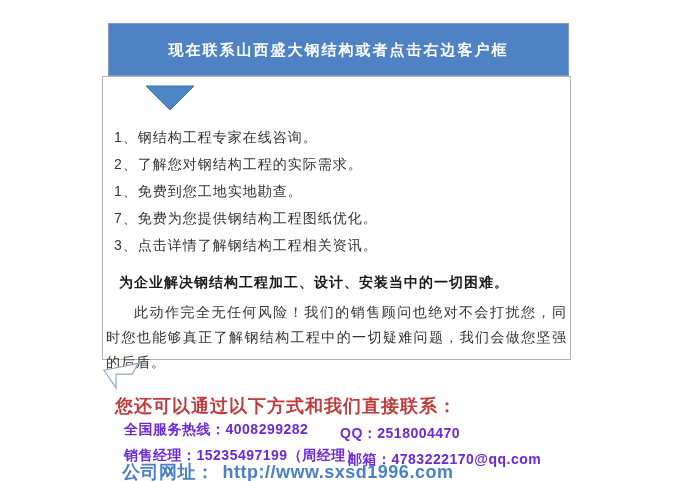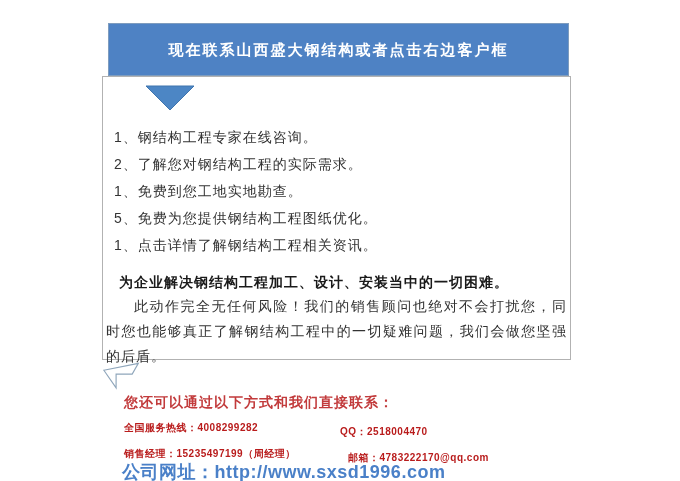--- a/index.html
+++ b/index.html
@@ -21,66 +21,66 @@
     position: absolute; left: 102px; top: 76px; width: 469px; height: 284px;
     border: 1px solid #b2b2b2; background: #ffffff;
   }
   .triangle-wrap { margin: 8px 0 0 42px; width: 50px; height: 26px; }
   .steps { list-style: none; margin: 13px 0 11px 0; padding: 0 6px 0 11px; }
   .steps li {
     font-size: 14px; line-height: 27px; color: #333333; letter-spacing: 1px;
     white-space: nowrap;
   }
   .highlight {
-    margin: 2px 0 0 16px; font-size: 14px; font-weight: bold; color: #1a1a1a;
+    margin: 2px 0 6px 16px; font-size: 14px; font-weight: bold; color: #1a1a1a;
     line-height: 24px; letter-spacing: 1px;
   }
   .para {
     margin: 0; padding: 0 3px; font-size: 14px; color: #333333;
     line-height: 25px; text-indent: 2em; letter-spacing: 1px; text-align: justify;
   }
 
   
   .flag-wrap { position: absolute; left: 100px; top: 360px; width: 46px; height: 35px; }
   .contact-heading {
-    position: absolute; left: 124px; top: 394px;
-    color: #c23b3c; font-size: 14px; font-weight: bold; letter-spacing: 1px; font-family: Liberation Serif, serif;
+    position: absolute; left: 115px; top: 394px;
+    color: #c23b3c; font-size: 18px; font-weight: bold; letter-spacing: 1px; font-family: Liberation Serif, serif;
   }
   .contact-row { position: absolute; left: 124px; width: 450px; height: 18px;
-    color: #b91c1c; font-size: 10px; font-weight: bold; letter-spacing: 0.5px; }
+    color: #6d28d9; font-size: 14px; font-weight: bold; letter-spacing: 0.5px; }
   .row-hotline { top: 421px; }
   .row-manager { top: 447px; }
   .contact-row .col2 { position: absolute; left: 216px; top: 4px; }
   .row-manager .col2 { left: 224px; }
   .website-line {
     position: absolute; left: 122px; top: 460px;
     color: #4a80c8; font-size: 18px; font-weight: bold; letter-spacing: 0.5px;
   }
-  .website-line a { color: #4a80c8; text-decoration: none; }
+  .website-line a { color: #4a80c8; text-decoration: none; margin-left: 8px; }
 </style>
 </head>
 <body>
 
 <div class="stage">
 
   <div class="banner">现在联系山西盛大钢结构或者点击右边客户框</div>
 
   <div class="content-box">
     <div class="triangle-wrap">
       <svg width="50" height="26" viewBox="0 0 50 26">
         <polygon points="1,1 49,1 25,25" fill="#4c86c5" stroke="#3f74ae" stroke-width="1"></polygon>
       </svg>
     </div>
 
     <ul class="steps">
       <li>1、钢结构工程专家在线咨询。</li>
       <li>2、了解您对钢结构工程的实际需求。</li>
       <li>1、免费到您工地实地勘查。</li>
-      <li>5、免费为您提供钢结构工程图纸优化。</li>
-      <li>1、点击详情了解钢结构工程相关资讯。</li>
+      <li>7、免费为您提供钢结构工程图纸优化。</li>
+      <li>3、点击详情了解钢结构工程相关资讯。</li>
     </ul>
 
     <div class="highlight">为企业解决钢结构工程加工、设计、安装当中的一切困难。</div>
     <p class="para">此动作完全无任何风险！我们的销售顾问也绝对不会打扰您，同时您也能够真正了解钢结构工程中的一切疑难问题，我们会做您坚强的后盾。</p>
   </div>
 
   <div class="flag-wrap">
     <svg width="46" height="35" viewBox="0 0 60 45">
       <path d="M5,13 L50,4 L42,18 L21,18 L21,36 Z" fill="#ffffff" stroke="#8fa6bb" stroke-width="1.5" stroke-linejoin="miter"></path>
     </svg>

